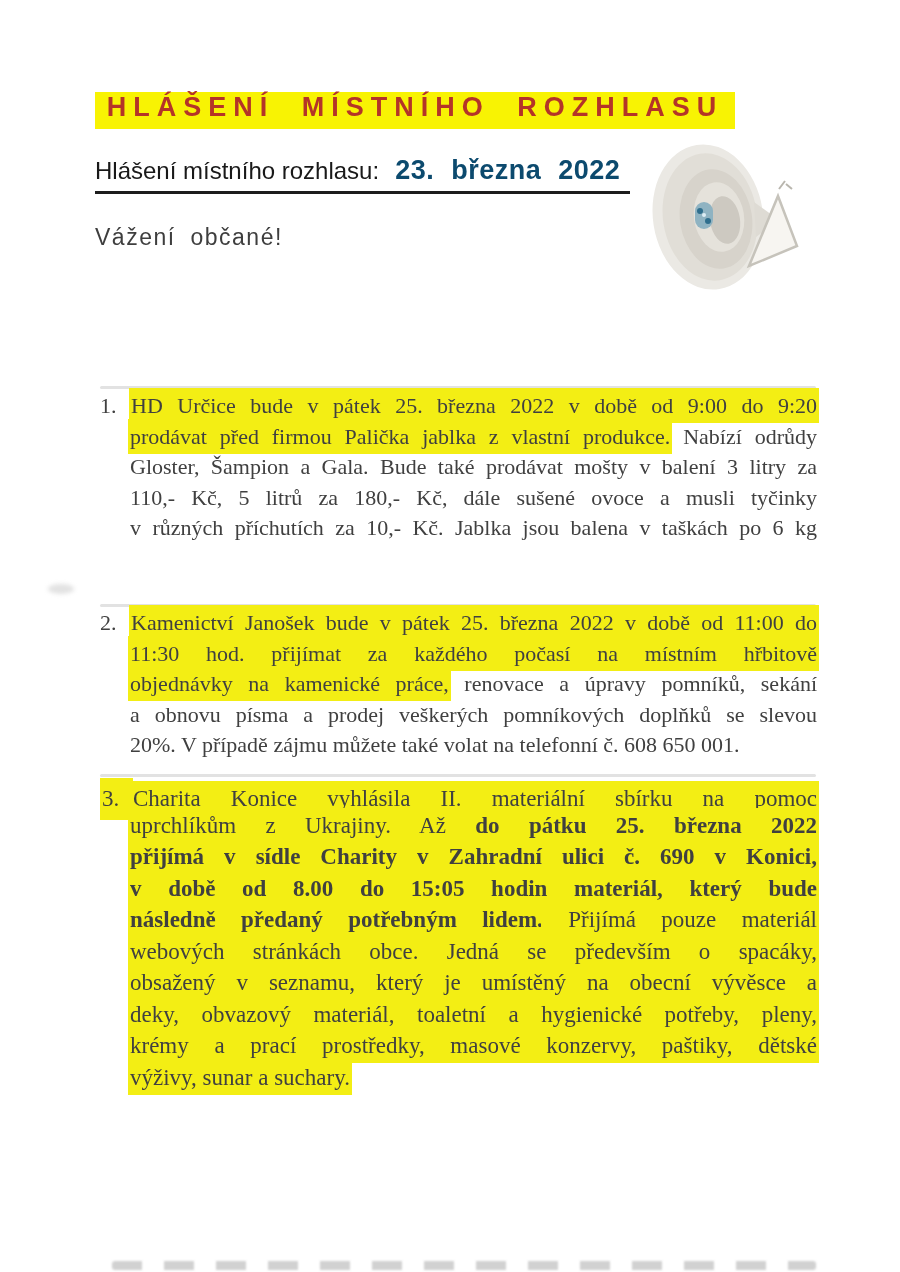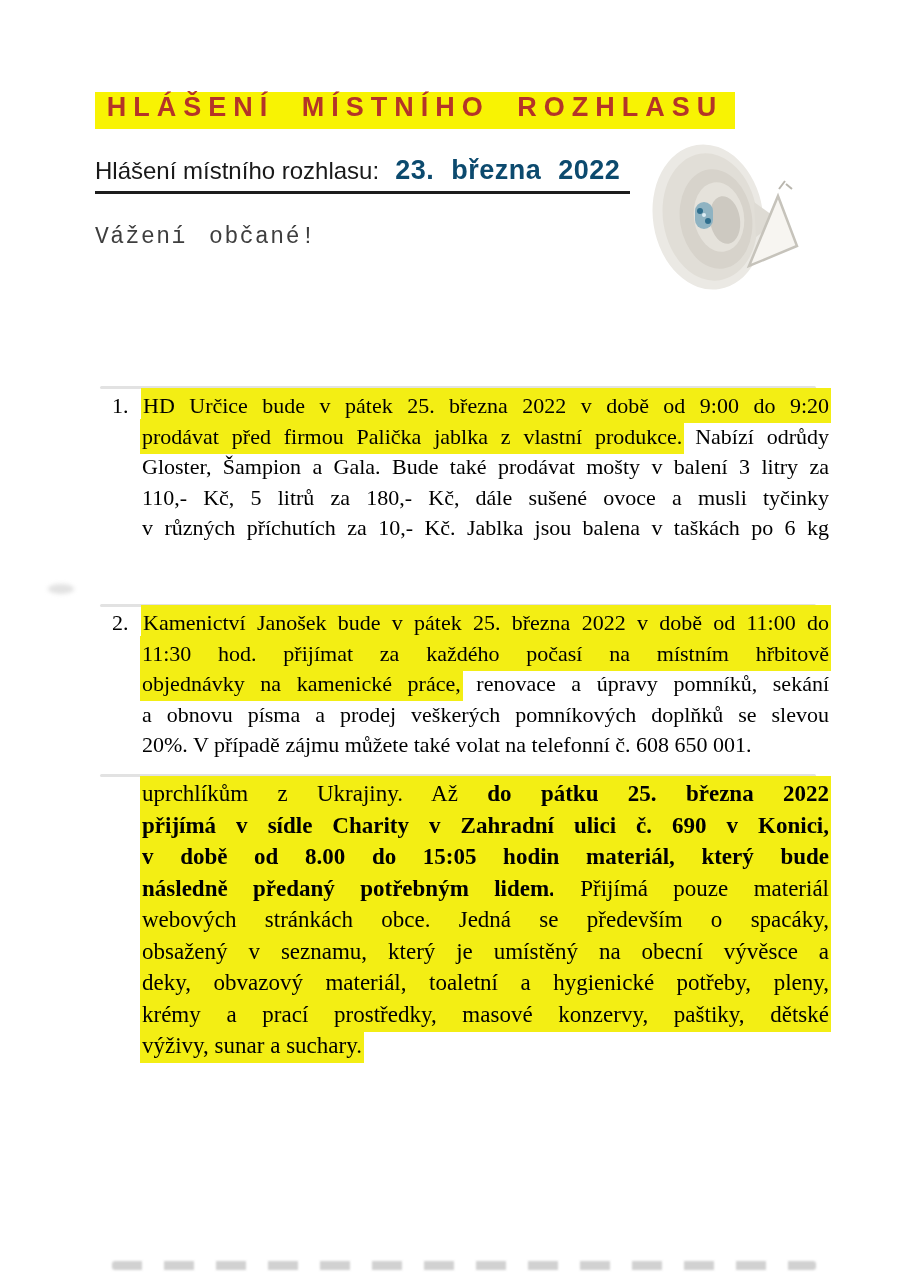--- a/index.html
+++ b/index.html
@@ -28,29 +28,29 @@
   .subtitle-label {
     font-family:"Liberation Sans",sans-serif; font-size:24px; color:#191919;
   }
   .subtitle-date {
     font-family:"Liberation Sans",sans-serif; font-size:27px; font-weight:bold;
     color:#0c4a6e; margin-left:16px; word-spacing:9px; letter-spacing:0.5px;
   }
 
   .salutation {
     position:absolute; left:95px; top:224px;
-    font-family:Liberation Mono, monospace; font-size:23px;
+    font-family:Liberation Sans, sans-serif; font-size:23px;
     color:#3e3e3e; letter-spacing:1.5px; word-spacing:7px;
   }
 
   
   .megaphone { position:absolute; left:626px; top:132px; width:188px; height:176px; }
 
   
-  .doc { position:absolute; left:100px; top:0; width:717px; height:948px; color:#000000;margin-left:12px; }
+  .doc { position:absolute; left:100px; top:0; width:717px; height:948px; color:#404040; }
   .item { position:absolute; left:0; width:100%; }
   .item-1 { top:391px; }
   .item-2 { top:608px; }
   .item-3 { top:778px; }
   .item-1 .line, .item-2 .line { font-size:22px; line-height:30.5px; height:30.5px; }
   .item-3 .line { font-size:23px; line-height:31.5px; height:31.5px; }
   .line { text-align:justify; text-align-last:justify; white-space:normal; }
   .line.cont { padding-left:30px; }
   .line.last { text-align-last:left; }
   .num { display:inline-block; width:31px; }
@@ -129,20 +129,21 @@
         <div class="line cont"><span class="seg">v různých příchutích za 10,- Kč. Jablka jsou balena v taškách po 6 kg</span></div>
       </div>
       <div class="item item-2">
         <div class="line first"><span class="num">2.</span><span class="seg hl">Kamenictví Janošek bude v pátek 25. března 2022 v době od 11:00 do</span></div>
         <div class="line cont"><span class="seg hl">11:30 hod. přijímat za každého počasí na místním hřbitově</span></div>
         <div class="line cont"><span class="seg hl">objednávky na kamenické práce,</span><span class="seg"> renovace a úpravy pomníků, sekání</span></div>
         <div class="line cont"><span class="seg">a obnovu písma a prodej veškerých pomníkových doplňků se slevou</span></div>
         <div class="line cont last"><span class="seg">20%. V případě zájmu můžete také volat na telefonní č. 608 650 001.</span></div>
       </div>
       <div class="item item-3">
+        <div class="line first"><span class="num hl">3.</span><span class="seg hl">Charita Konice vyhlásila II. materiální sbírku na pomoc</span></div>
         <div class="line cont"><span class="seg hl">uprchlíkům z Ukrajiny. Až </span><span class="seg hl b">do pátku 25. března 2022</span></div>
         <div class="line cont"><span class="seg hl b">přijímá v sídle Charity v Zahradní ulici č. 690 v Konici,</span></div>
         <div class="line cont"><span class="seg hl b">v době od 8.00 do 15:05 hodin materiál, který bude</span></div>
         <div class="line cont"><span class="seg hl b">následně předaný potřebným lidem.</span><span class="seg hl"> Přijímá pouze materiál</span></div>
         <div class="line cont"><span class="seg hl">webových stránkách obce. Jedná se především o spacáky,</span></div>
         <div class="line cont"><span class="seg hl">obsažený v seznamu, který je umístěný na obecní vývěsce a</span></div>
         <div class="line cont"><span class="seg hl">deky, obvazový materiál, toaletní a hygienické potřeby, pleny,</span></div>
         <div class="line cont"><span class="seg hl">krémy a prací prostředky, masové konzervy, paštiky, dětské</span></div>
         <div class="line cont last"><span class="seg hl">výživy, sunar a suchary.</span></div>
       </div>

